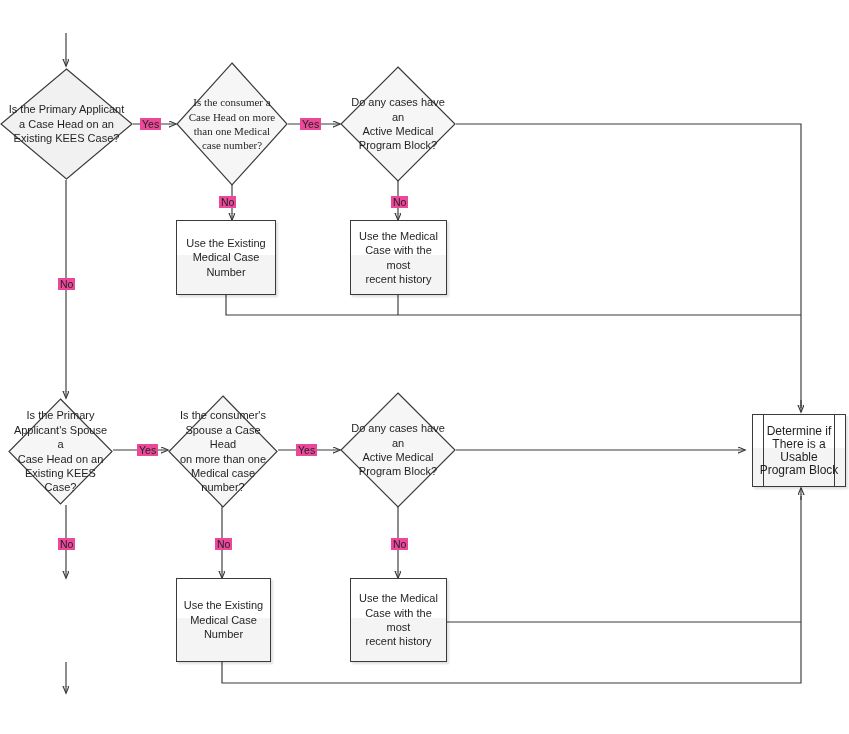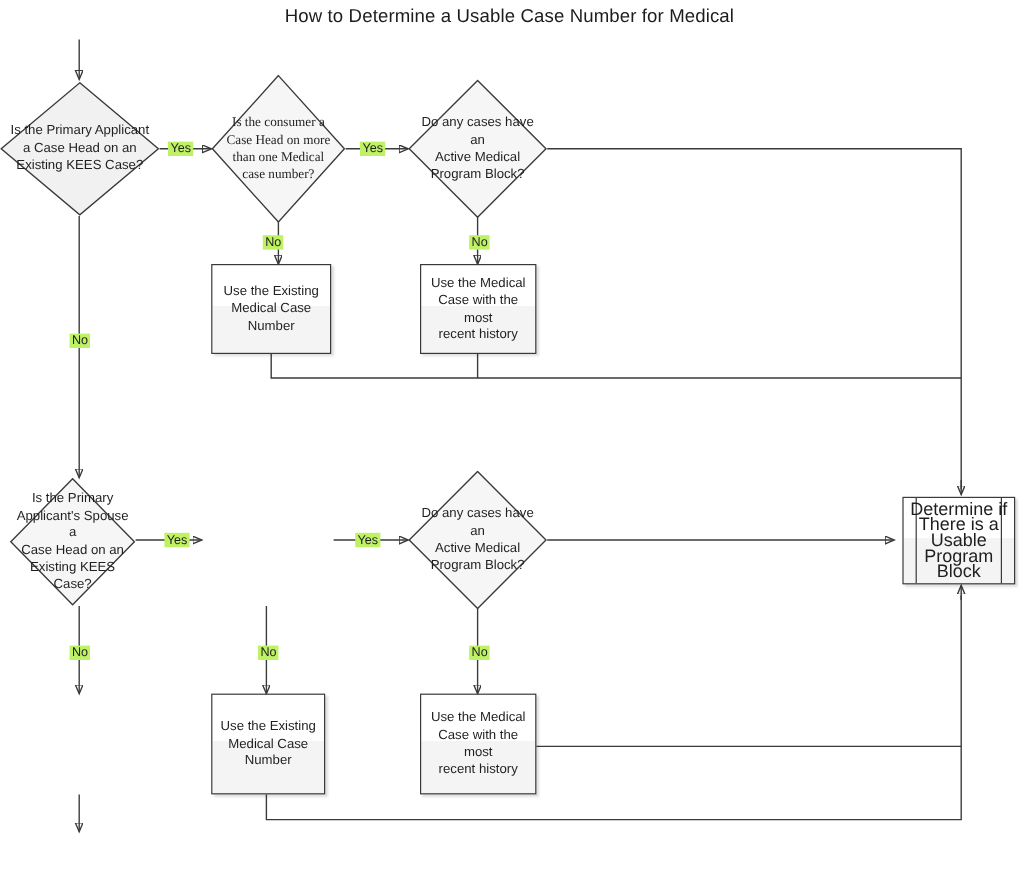--- a/index.html
+++ b/index.html
@@ -107,32 +107,31 @@
     left: 0; top: 0;
     width: 100%; height: 100%;
   }
   .decision .dia svg { display: block; }
 
   
   .edge-label {
     position: absolute;
     font-size: 10.5px;
     color: #1f1f1f;
-    background: #bef264;
+    background: #ec4899;
     padding: 0 2px;
     line-height: 12px;
     white-space: nowrap;
   }
 </style>
 </head>
 <body>
 
 <div id="canvas">
 
-  <div class="chart-title">How to Determine a Usable Case Number for Medical</div>
 
   <svg id="wires" viewBox="0 0 849 734">
     <defs>
       <marker id="arrow" markerWidth="9" markerHeight="9" refX="7.4" refY="3.2" orient="auto" markerUnits="userSpaceOnUse">
         <path d="M0,0 L7.6,3.2 L0,6.4 z" fill="#3a3a3a" stroke="none"></path>
       </marker>
     </defs>
 
     <line x1="66" y1="33" x2="66" y2="66" marker-end="url(#arrow)"></line>
 
@@ -225,36 +224,48 @@
       <svg width="105" height="107" viewBox="0 0 105 107">
         <polygon points="52.5,1 104,53.5 52.5,106 1,53.5" fill="#f6f6f6" stroke="#3a3a3a" stroke-width="1.15"></polygon>
       </svg>
     </div>
     <div class="txt">Is the Primary
 Applicant's Spouse a
 Case Head on an
 Existing KEES Case?</div>
   </div>
 
+  <div class="node decision" style="left:168px; top:395px; width:110px; height:113px;">
+    <div class="dia">
+      <svg width="110" height="113" viewBox="0 0 110 113">
+        <polygon points="55,1 109,56.5 55,112 1,56.5" fill="#f6f6f6" stroke="#3a3a3a" stroke-width="1.15"></polygon>
+      </svg>
+    </div>
+    <div class="txt">Is the consumer's
+Spouse a Case Head
+on more than one
+Medical case
+number?</div>
+  </div>
 
   <div class="node decision" style="left:340px; top:392px; width:116px; height:116px;">
     <div class="dia">
       <svg width="116" height="116" viewBox="0 0 116 116">
         <polygon points="58,1 115,58 58,115 1,58" fill="#f6f6f6" stroke="#3a3a3a" stroke-width="1.15"></polygon>
       </svg>
     </div>
     <div class="txt">Do any cases have an
 Active Medical
 Program Block?</div>
   </div>
 
   <div class="node subroutine" style="left:752px; top:414px; width:94px; height:73px;">
     <span class="bar l"></span>
     <span class="bar r"></span>
-    <div class="txt" style="font-size:15px; line-height:13px;">Determine if
+    <div class="txt" style="font-size:12px; line-height:13px;">Determine if
 There is a
 Usable
 Program Block</div>
   </div>
 
 
   <div class="node process" style="left:176px; top:578px; width:95px; height:84px;">
     <div class="txt">Use the Existing
 Medical Case
 Number</div>

